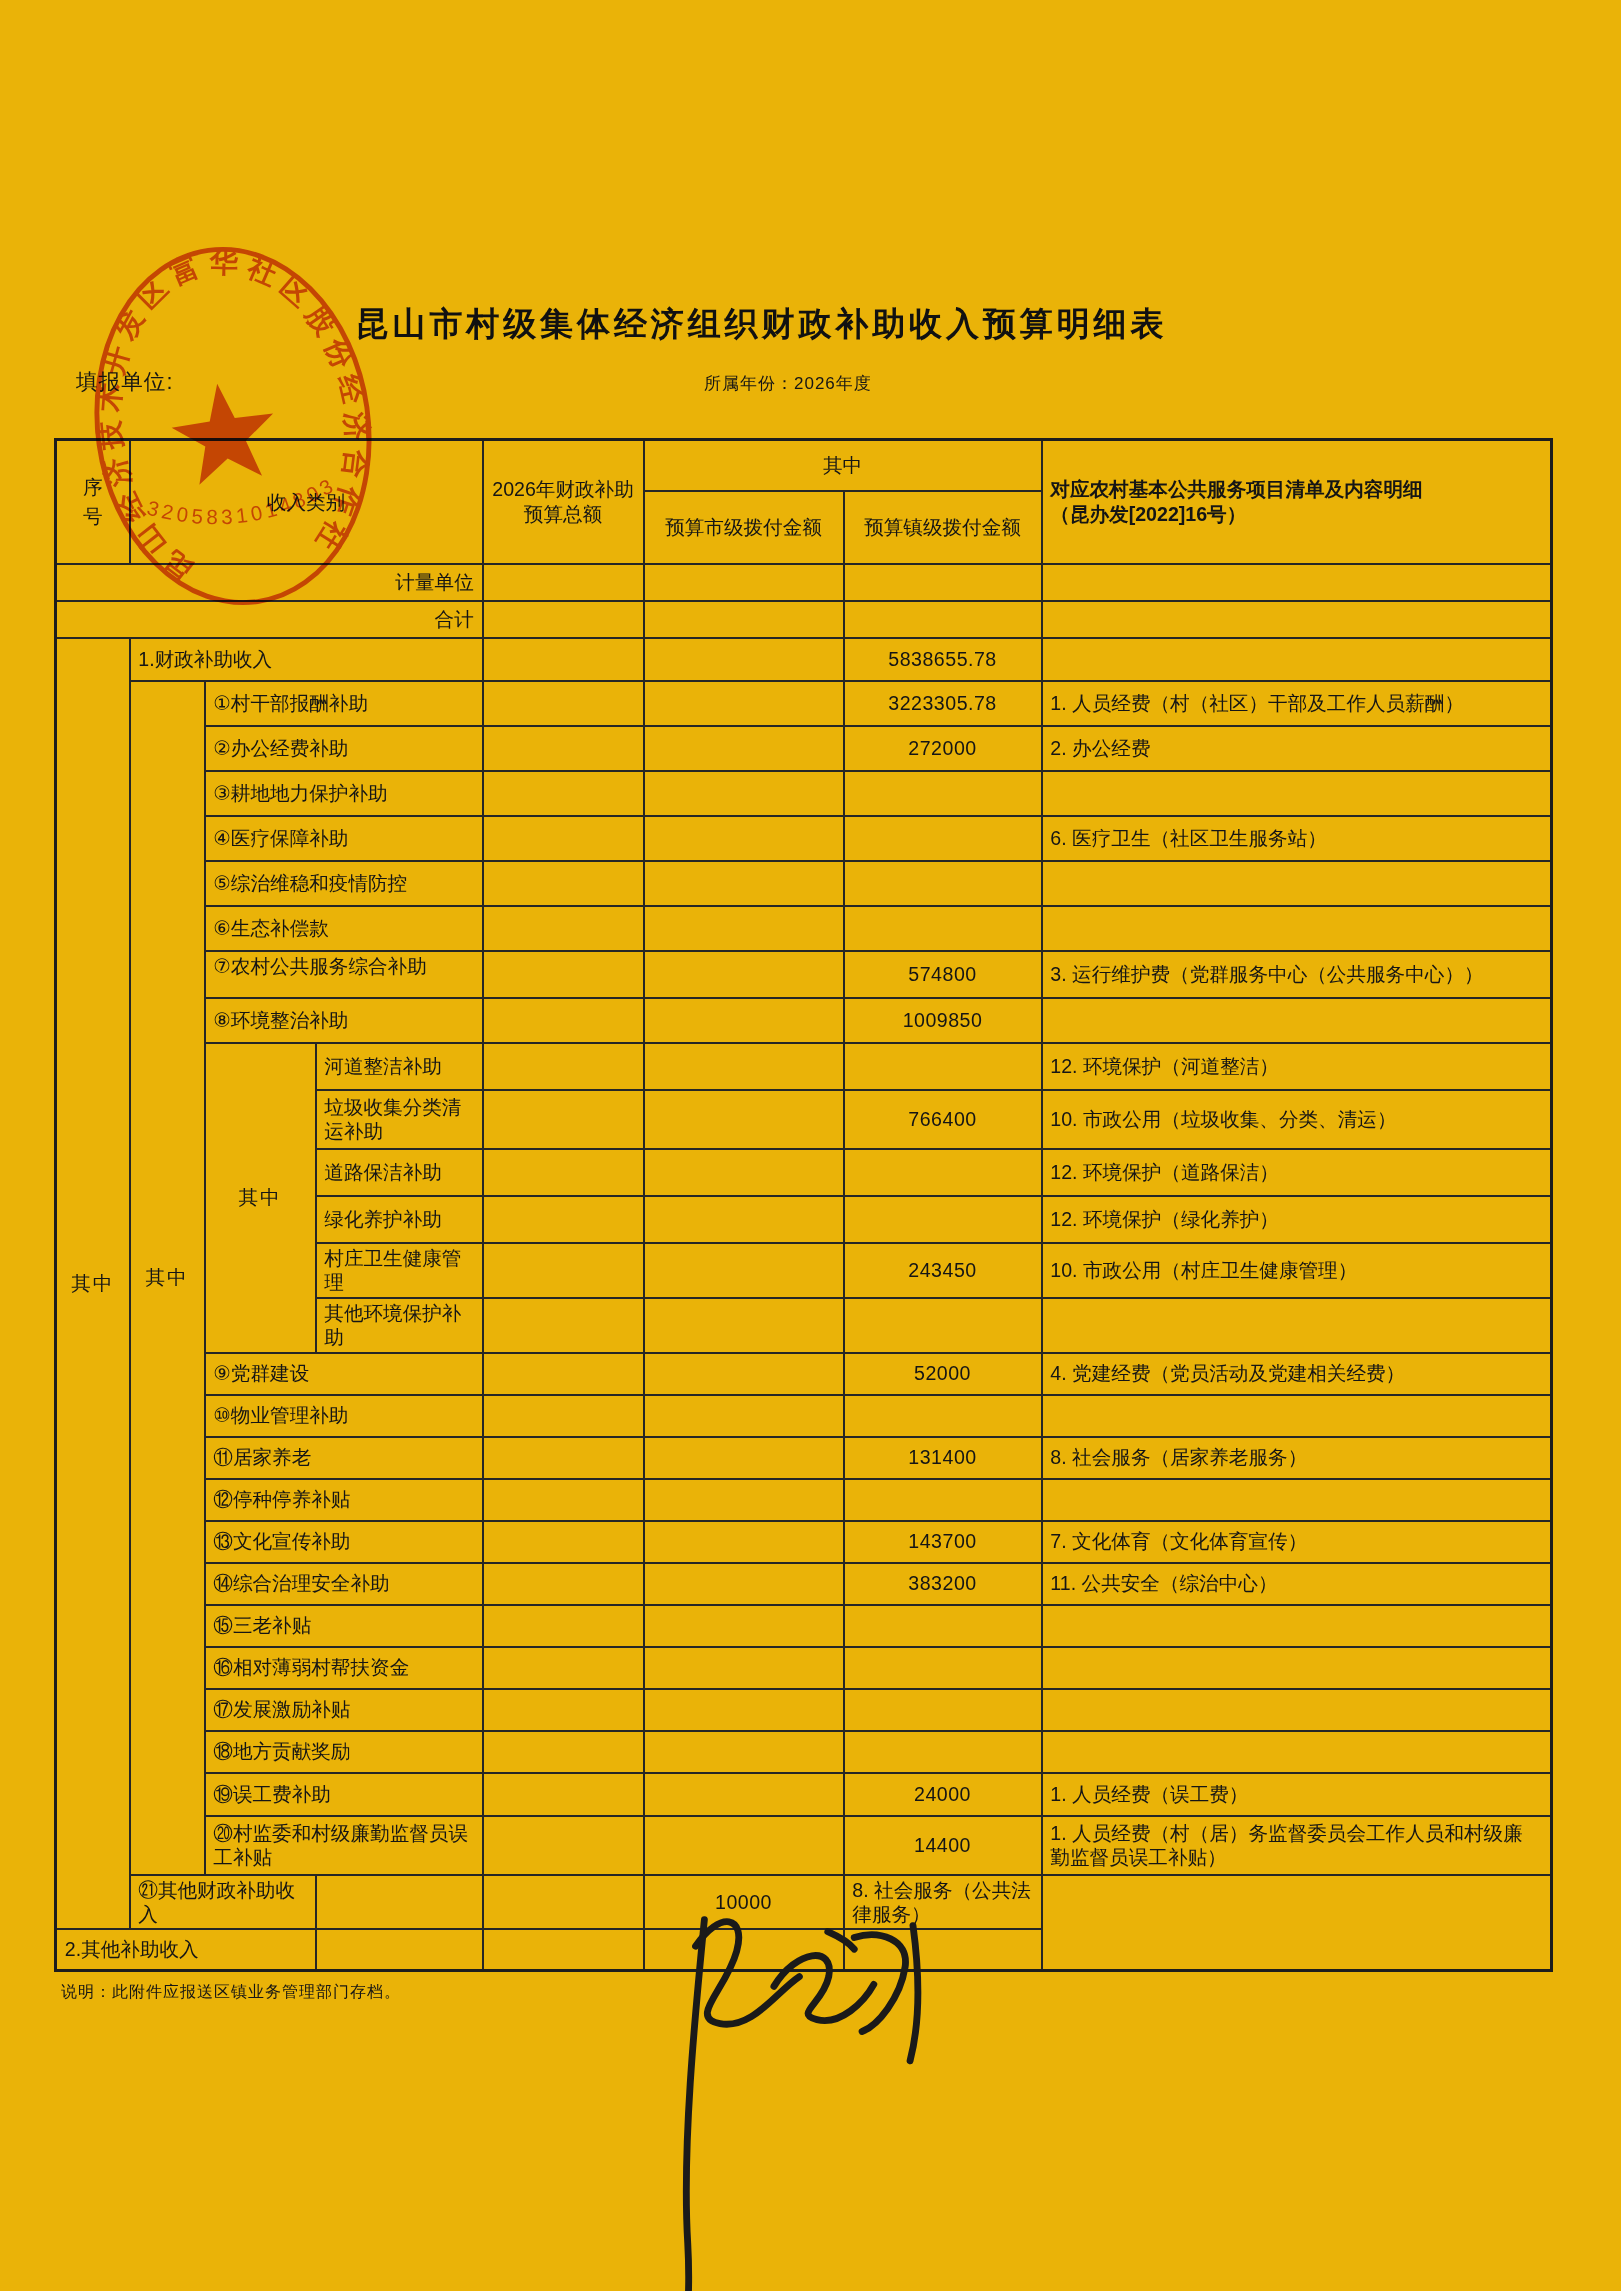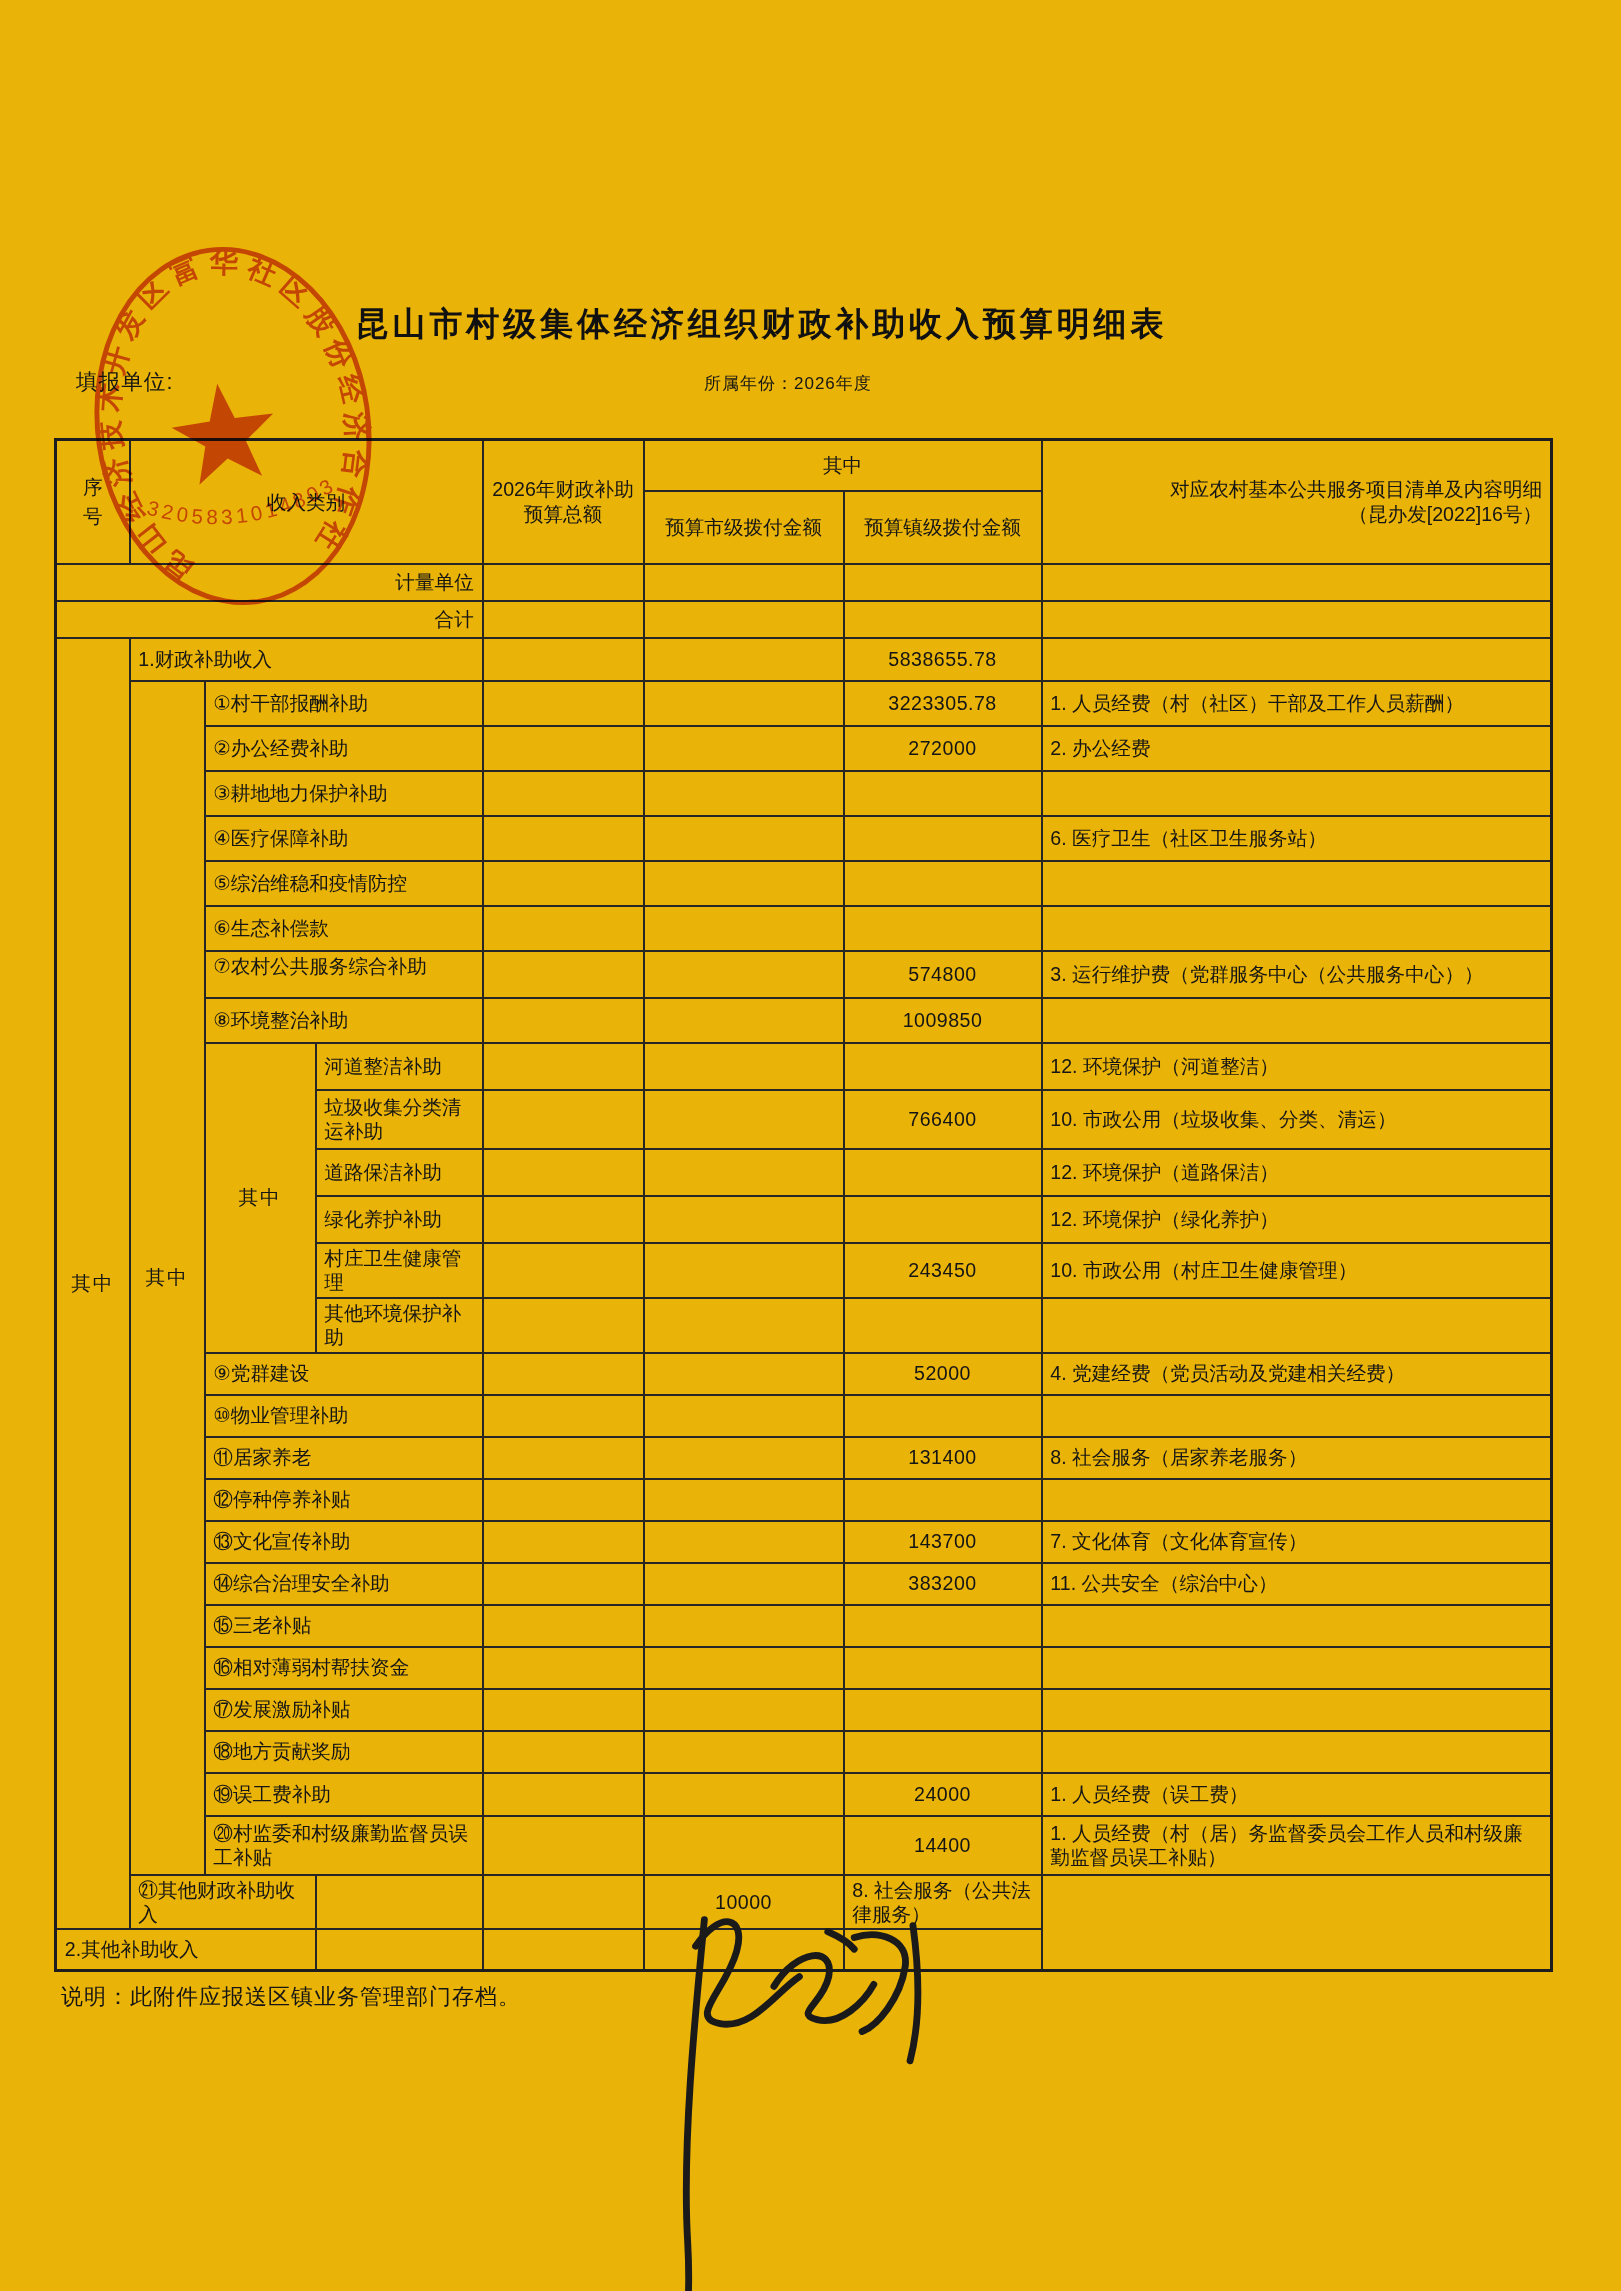--- a/index.html
+++ b/index.html
@@ -63,26 +63,26 @@
     font-family:"Liberation Sans",sans-serif;
     letter-spacing:0.5px;
   }
   td.svc{
     font-size:17.6px;
     padding-left:9.8px;padding-right:5.9px;
     line-height:23.5px;
   }
   td.among{ text-align:center; font-size:21.6px; letter-spacing:2px; }
   .serial-wrap{ width:25.5px;margin:0 auto;word-break:break-all;line-height:29px; }
-  .pre{ white-space:pre-line; text-align:right; }
+  .pre{ white-space:pre-line; text-align:left;font-weight:bold; }
   .clip42{ height:41px; overflow:hidden; }
   
   #note{
     position:absolute;left:61px;top:1982px;
-    font-size:22px;letter-spacing:1px;
+    font-size:16px;letter-spacing:1px;
   }
   
   #seal{ position:absolute;left:86px;top:235px; mix-blend-mode:multiply; opacity:.85; pointer-events:none;}
   #sig{ position:absolute;left:627px;top:1892px; pointer-events:none;}
 </style>
 </head>
 <body>
 
 <div id="page">
 

